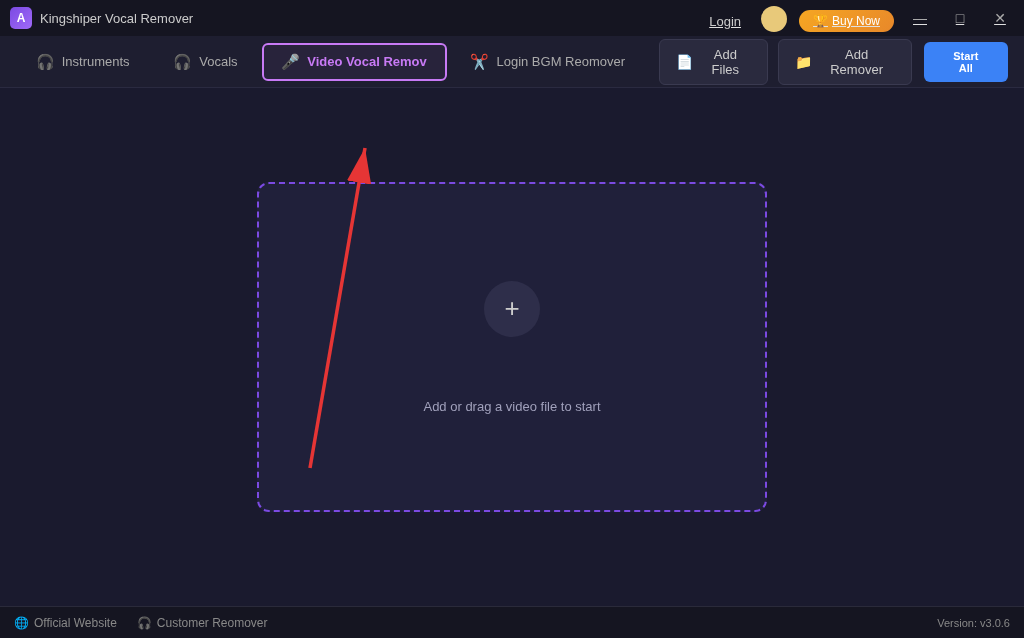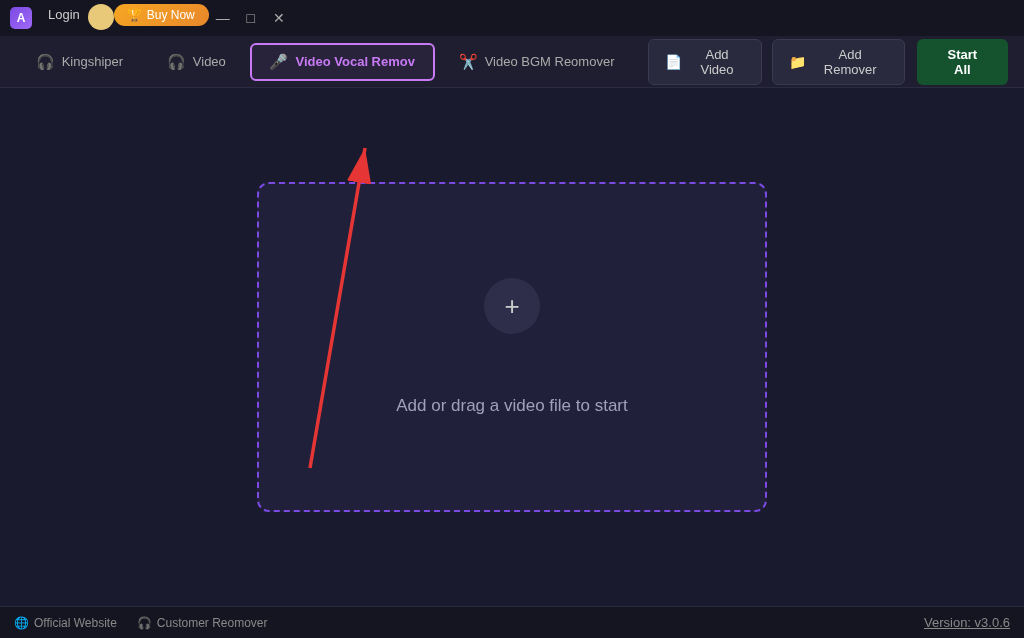--- a/index.html
+++ b/index.html
@@ -36,22 +36,23 @@
       margin-right: 8px;
       flex-shrink: 0;
     }
     #app-title {
       font-size: 13px;
       color: #cccccc;
       flex: 1;
     }
     #titlebar-right {
       display: flex;
-      align-items: flex-start;
-      gap: 0;
+      align-items: flex-end;
+      gap: 12px;
+      text-decoration: underline;
     }
     #login-btn {
       background: transparent;
       border: none;
       color: #cccccc;
       font-size: 13px;
       cursor: pointer;
       padding: 3px 8px;
     }
     #avatar-circle {
@@ -128,24 +129,24 @@
       border-radius: 6px;
       cursor: pointer;
       font-size: 13px;
       color: #cccccc;
       background: #2a2a3e;
       border: 1px solid #3a3a50;
       margin-left: 6px;
       transition: background 0.15s;
     }
     #start-all-btn {
-      background: #14532d;
+      background: #3b82f6;
       border: none;
       color: white;
-      font-size: 13px;
+      font-size: 11px;
       font-weight: 600;
       padding: 8px 22px;
       border-radius: 6px;
       cursor: pointer;
       margin-left: 8px;
       transition: background 0.15s;
     }
 
     
     #main {
@@ -182,21 +183,21 @@
       color: #cccccc;
       font-size: 26px;
       cursor: pointer;
       display: flex;
       align-items: center;
       justify-content: center;
       transition: background 0.15s;
     }
     #dropzone-text {
       color: #a0a0bb;
-      font-size: 17px;
+      font-size: 13px;
       margin-top: 44px;
     }
 
     
     #arrow-overlay {
       position: absolute;
       top: 0; left: 0;
       width: 100%;
       height: 100%;
       pointer-events: none;
@@ -218,63 +219,63 @@
       display: flex;
       align-items: center;
       gap: 5px;
       cursor: pointer;
       color: #888888;
       text-decoration: none;
     }
     #version-info {
       margin-left: auto;
       color: #888888;
-      font-size: 13px;
-      text-decoration: underline;
+      font-size: 11px;
     }
   </style>
 </head>
 <body>
 
 <div id="titlebar">
   <div id="app-logo">A</div>
+  <span id="app-title">Kingshiper Vocal Remover</span>
   <div id="titlebar-right">
     <button id="login-btn">Login</button>
     <div id="avatar-circle"></div>
     <button id="buynow-btn">
       <span>🏆</span>
       <span>Buy Now</span>
     </button>
     <button class="win-control">—</button>
     <button class="win-control">□</button>
     <button class="win-control" id="close-btn">✕</button>
   </div>
 </div>
 
 <div id="tabbar">
   <div class="tab">
     <span class="tab-icon">🎧</span>
-    <span>Kingshiper</span>
+    <span>Instruments</span>
   </div>
   <div class="tab">
     <span class="tab-icon">🎧</span>
-    <span>Video</span>
+    <span>Vocals</span>
   </div>
   <div class="tab active">
     <span class="tab-icon">🎤</span>
     <span>Video Vocal Remov</span>
   </div>
   <div class="tab">
     <span class="tab-icon">✂️</span>
-    <span>Video BGM Reomover</span>
+    <span>Login BGM Reomover</span>
   </div>
   <div class="tab-spacer"></div>
   <button class="toolbar-btn">
     <span style="font-size:14px;">📄</span>
-    <span>Add Video</span>
+    <span>Add Files</span>
   </button>
   <button class="toolbar-btn">
     <span style="font-size:14px;">📁</span>
     <span>Add Remover</span>
   </button>
   <button id="start-all-btn">Start All</button>
 </div>
 
 <div id="main">
 

